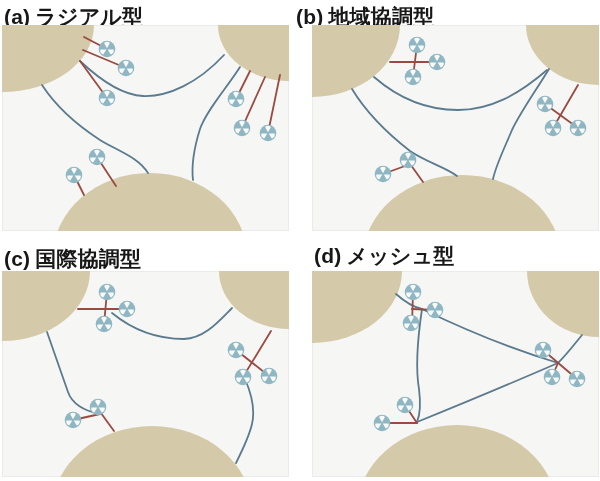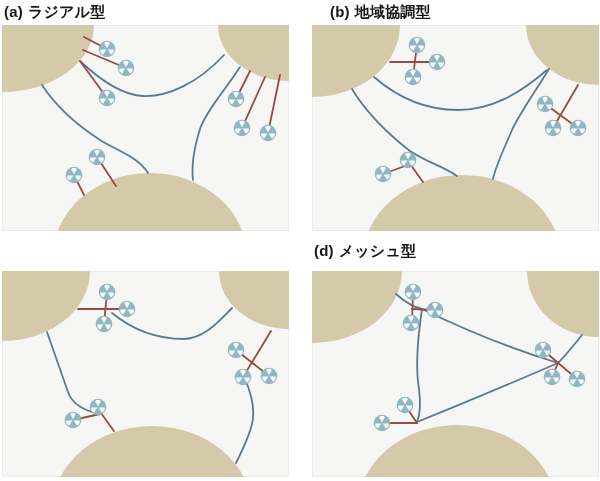--- a/index.html
+++ b/index.html
@@ -3,31 +3,31 @@
 <meta charset="utf-8">
 <style>
   html,body{margin:0;padding:0;}
   body{
     width:600px;height:481px;background:#ffffff;
     font-family:"Liberation Sans","DejaVu Sans",sans-serif;
     position:relative;overflow:hidden;
   }
   .sheet{position:absolute;inset:0;}
   .cap{
-    position:absolute;margin:0;font-size:15px;font-weight:600;color:#171717;
+    position:absolute;margin:0;font-size:21px;font-weight:600;color:#171717;
     letter-spacing:0.2px;white-space:nowrap;
   }
   .cap .cap-label{margin-right:5px;}
   .pane{
     position:absolute;width:287px;height:206px;display:block;
     background:#f6f6f4;
     box-shadow:inset 0 0 0 1px rgba(0,0,0,0.045);
   }
   #cap-a{left:4px;top:3px;}   #pane-a{left:2px;top:25px;}
-  #cap-b{left:330px;top:3px;} #pane-b{left:312px;top:25px;}
+  #cap-b{left:296px;top:3px;} #pane-b{left:312px;top:25px;}
   #cap-c{left:4px;top:245px;} #pane-c{left:2px;top:271px;}
   #cap-d{left:314px;top:242px;} #pane-d{left:312px;top:271px;}
 </style>
 </head>
 <body>
 
 <main class="sheet">
 
   <h2 class="cap" id="cap-a"><span class="cap-label">(a)</span><span class="cap-title">ラジアル型</span></h2>
   <svg class="pane" id="pane-a" viewBox="0 0 287 206">
@@ -152,20 +152,21 @@
         <path d="M0,-0.8 L-2.9,-6 A4,4 0 0 1 2.9,-6 Z" fill="#f9f9f7" transform="rotate(240)"></path>
       </g>
       <g transform="translate(96,135)">
         <circle r="8.3" fill="#8fb7c3"></circle>
         <path d="M0,-0.8 L-2.9,-6 A4,4 0 0 1 2.9,-6 Z" fill="#f9f9f7" transform="rotate(0)"></path>
         <path d="M0,-0.8 L-2.9,-6 A4,4 0 0 1 2.9,-6 Z" fill="#f9f9f7" transform="rotate(120)"></path>
         <path d="M0,-0.8 L-2.9,-6 A4,4 0 0 1 2.9,-6 Z" fill="#f9f9f7" transform="rotate(240)"></path>
       </g>
     </svg>
 
+  <h2 class="cap" id="cap-c"><span class="cap-label">(c)</span><span class="cap-title">国際協調型</span></h2>
   <svg class="pane" id="pane-c" viewBox="0 0 287 206">
       <ellipse cx="0" cy="0" rx="88" ry="70" fill="#d4c9a8"></ellipse>
       <ellipse cx="287" cy="0" rx="70" ry="58" fill="#d4c9a8"></ellipse>
       <ellipse cx="150" cy="240" rx="100" ry="85" fill="#d4c9a8"></ellipse>
       <path d="M110,42 C132,60 157,68 182,68 C203,67 217,50 230,37" fill="none" stroke="#5a7a8e" stroke-width="1.8" stroke-linecap="round"></path>
       <path d="M45,61 C55,90 62,110 66,121 C70,133 83,140 95,142" fill="none" stroke="#5a7a8e" stroke-width="1.8" stroke-linecap="round"></path>
       <path d="M243,108 C250,124 253,140 250,153 C247,166 240,180 234,192" fill="none" stroke="#5a7a8e" stroke-width="1.8" stroke-linecap="round"></path>
       <line x1="105" y1="21" x2="102" y2="53" stroke="#9a4a42" stroke-width="1.8" stroke-linecap="round"></line>
       <line x1="76" y1="38" x2="125" y2="38" stroke="#9a4a42" stroke-width="1.8" stroke-linecap="round"></line>
       <line x1="269" y1="60" x2="241" y2="106" stroke="#9a4a42" stroke-width="1.8" stroke-linecap="round"></line>

